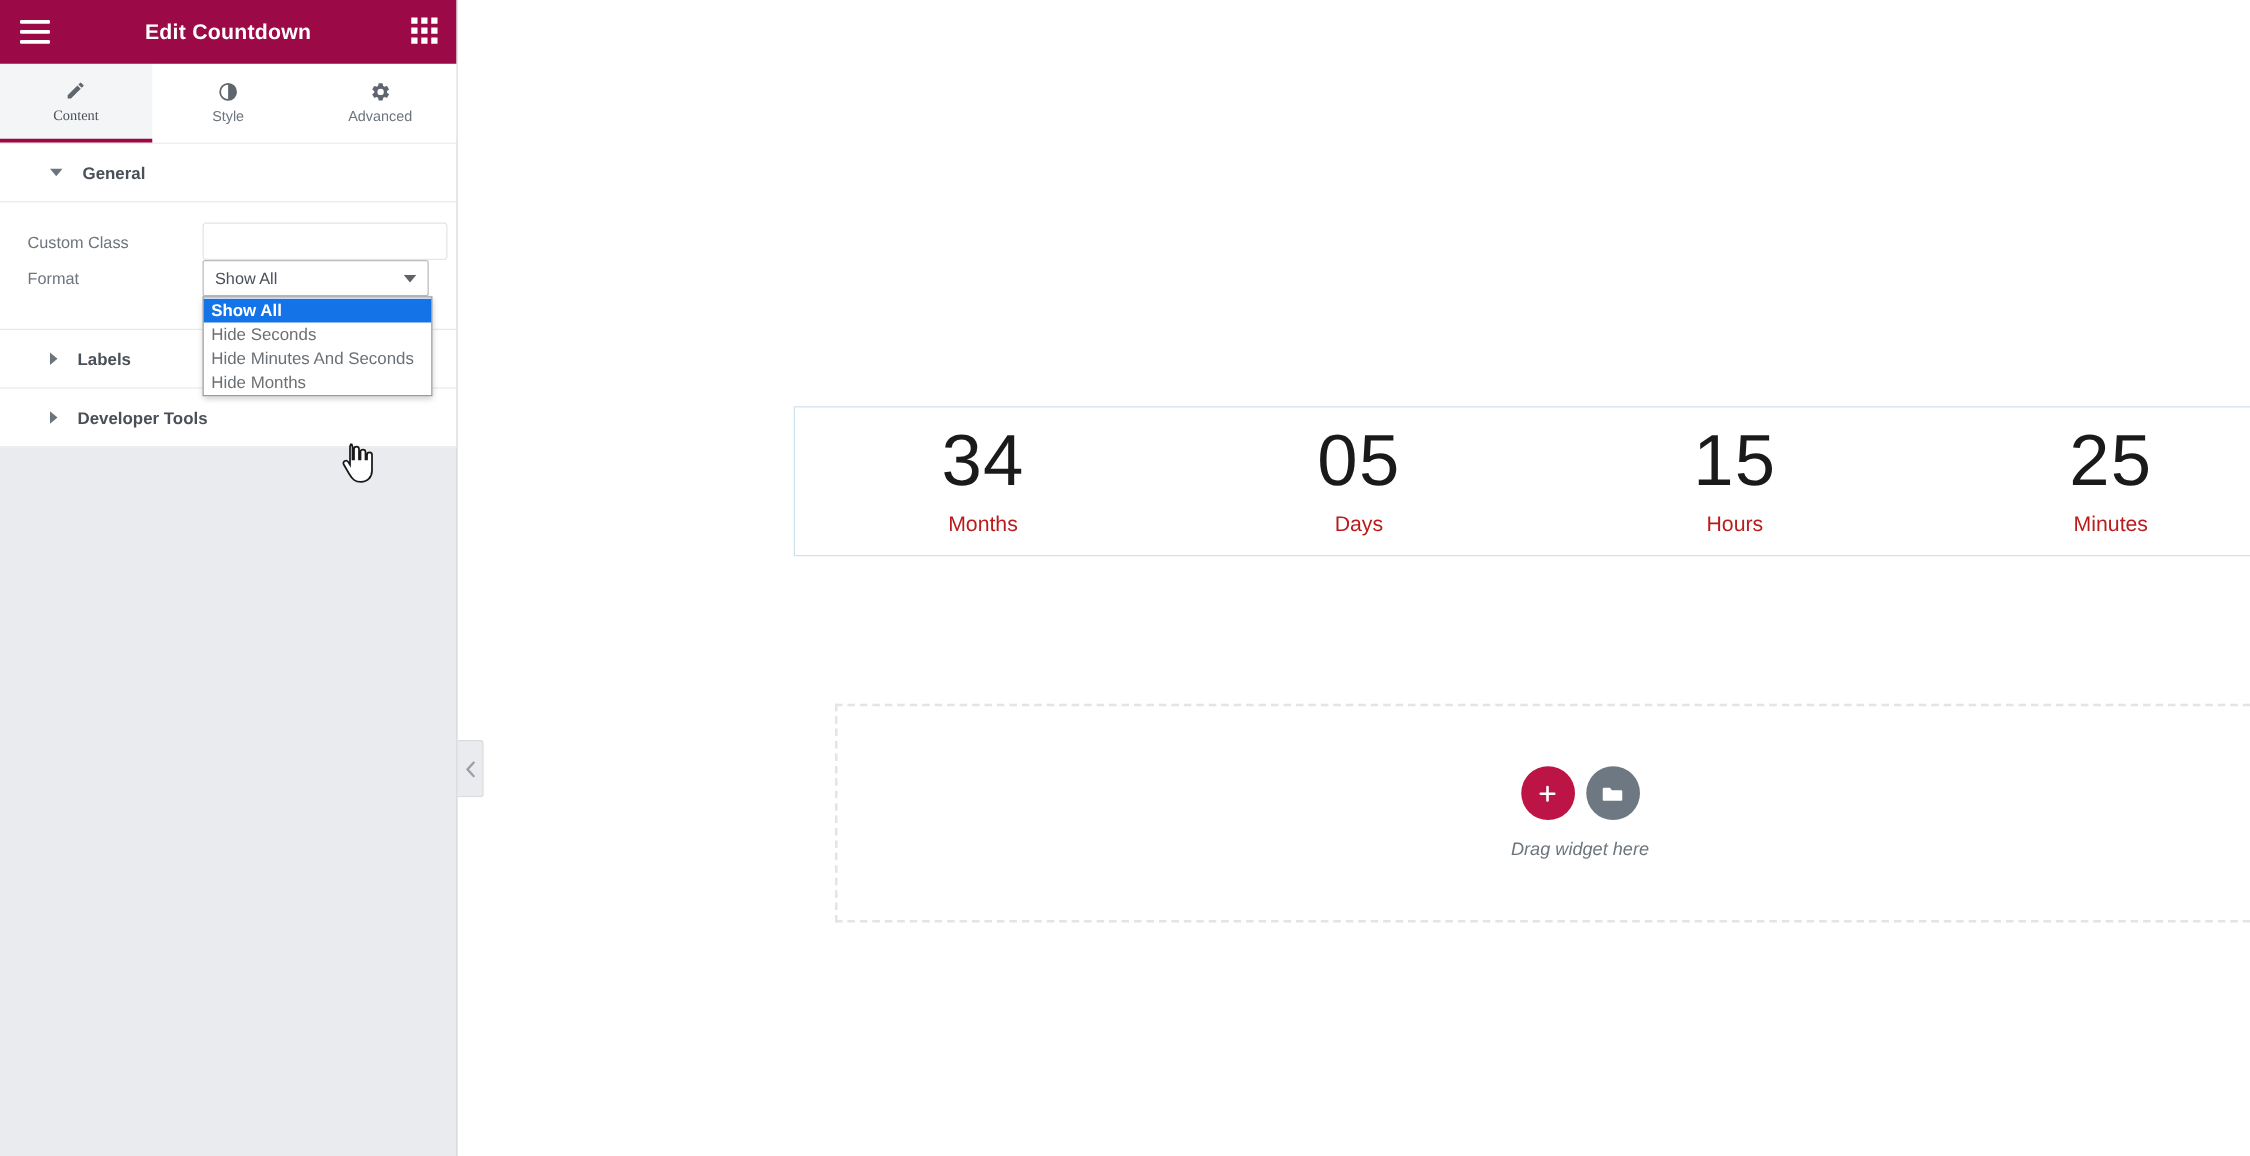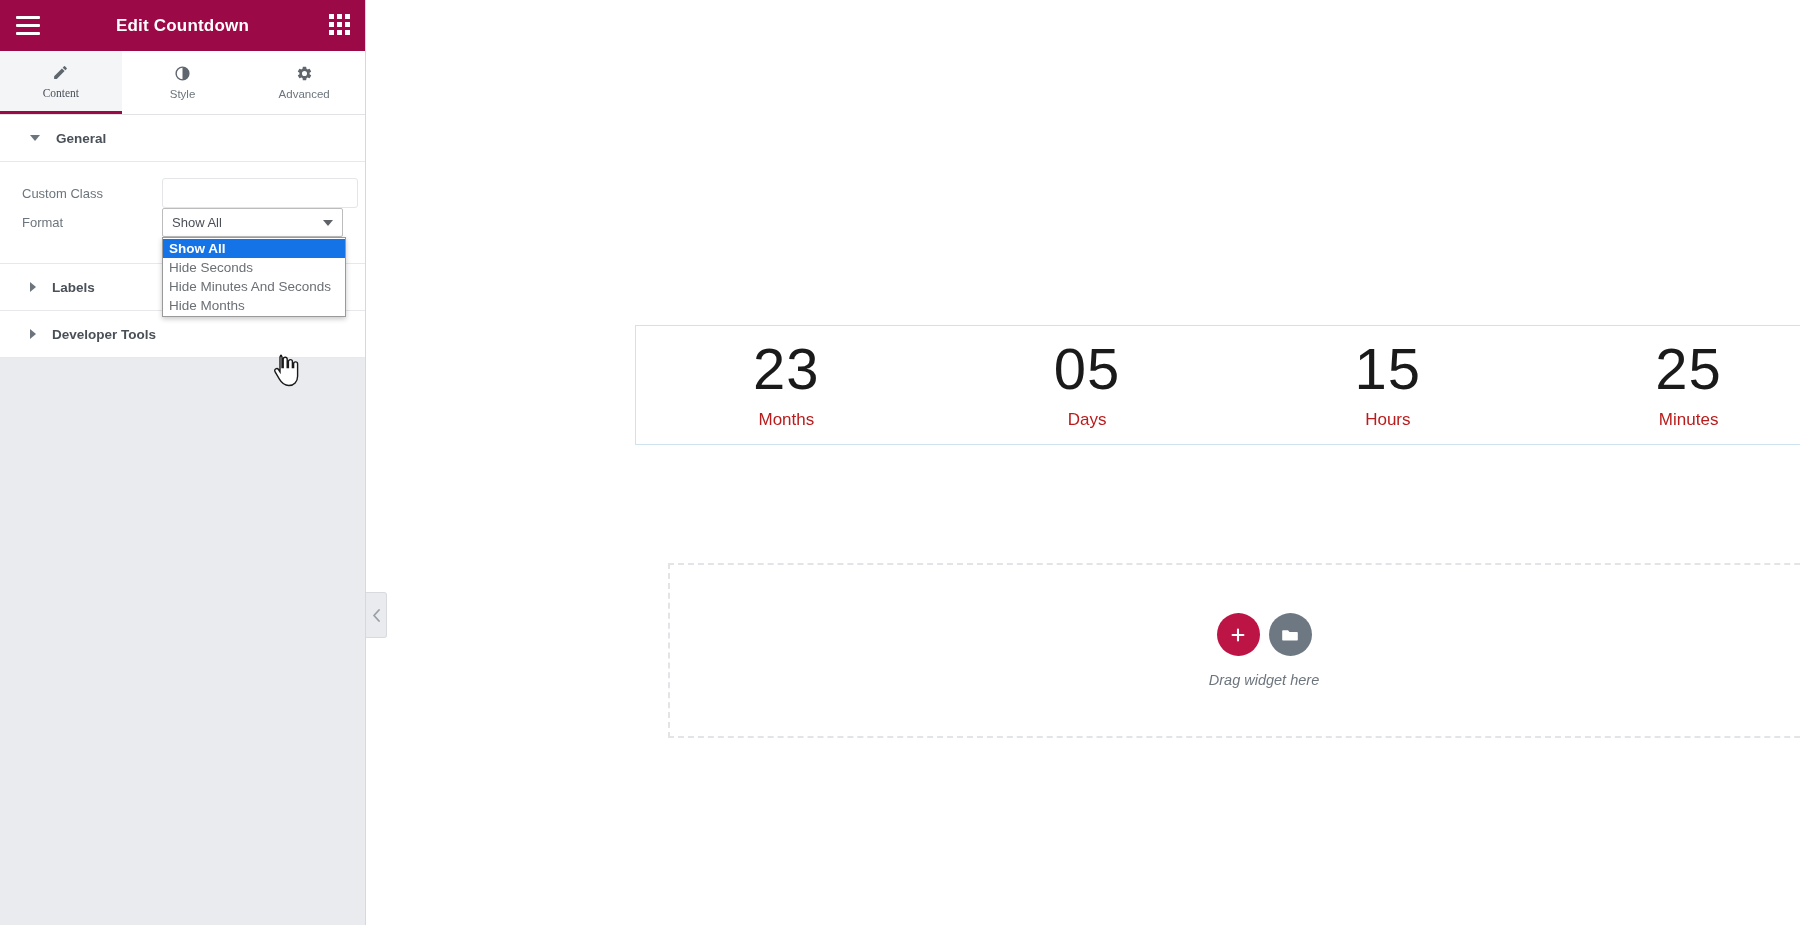--- a/index.html
+++ b/index.html
@@ -70,21 +70,21 @@
     color: #4a5058;
     font-family: Liberation Serif, serif;
   }
   .ptab svg { display:block; }
 
   
   .section-head {
     background: #ffffff;
     height: 47px;
     display: flex; align-items: center;
-    padding-left: 30px;
+    padding-left: 40px;
     border-bottom: 1px solid #e6e8eb;
     font-size: 13.5px; font-weight: bold; color: #4a5058;
     cursor: pointer; box-sizing: border-box;
   }
   .section-head .tri {
     width: 0; height: 0; margin-right: 16px;
   }
   .tri-down {
     border-left: 5px solid transparent;
     border-right: 5px solid transparent;
@@ -343,21 +343,21 @@
   <div id="collapse-tab">
     <svg width="9" height="13" viewBox="0 0 9 13">
       <path d="M7 1 L2 6.5 L7 12" fill="none" stroke="#9aa0a6" stroke-width="1.8" stroke-linecap="round" stroke-linejoin="round"></path>
     </svg>
   </div>
 
   <div id="canvas">
 
     <div id="countdown-widget">
       <div class="cd-item">
-        <div class="cd-digits">23</div>
+        <div class="cd-digits">34</div>
         <div class="cd-label">Months</div>
       </div>
       <div class="cd-item">
         <div class="cd-digits">05</div>
         <div class="cd-label">Days</div>
       </div>
       <div class="cd-item">
         <div class="cd-digits">15</div>
         <div class="cd-label">Hours</div>
       </div>

